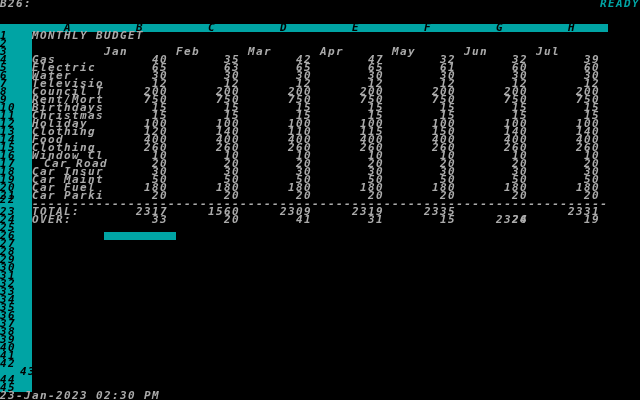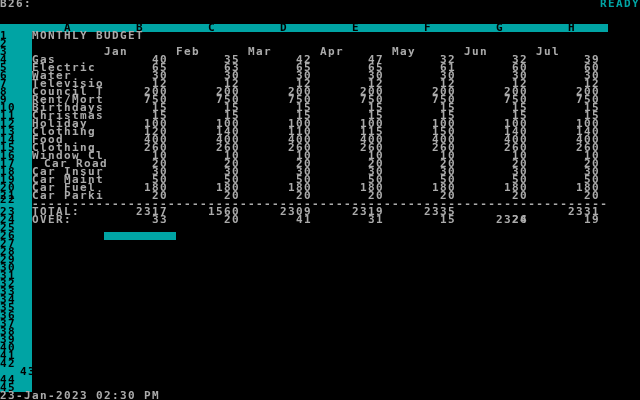--- a/index.html
+++ b/index.html
@@ -1,18 +1,18 @@
 <!DOCTYPE html>
 <html><head>
 <meta charset="utf-8">
 <style>
   html,body{margin:0;padding:0;background:#000;}
   .screen{
     position:relative;width:640px;height:400px;background:#000;overflow:hidden;
-    font-family:"DejaVu Sans Mono","Liberation Mono",monospace;font-weight:bold;
+    font-family:"DejaVu Sans Mono","Liberation Mono",monospace;font-weight:bold;font-style:italic;
   }
   .t{
     position:absolute;height:8px;line-height:8.3px;font-size:11px;
     letter-spacing:1.38px;white-space:pre;color:#ABABAB;
   }
   .dark{color:#000;}
   .tealtxt{color:#00A4A4;}
   .right{text-align:right;}
   .center{text-align:center;}
   .bar{position:absolute;background:#00A4A4;}

